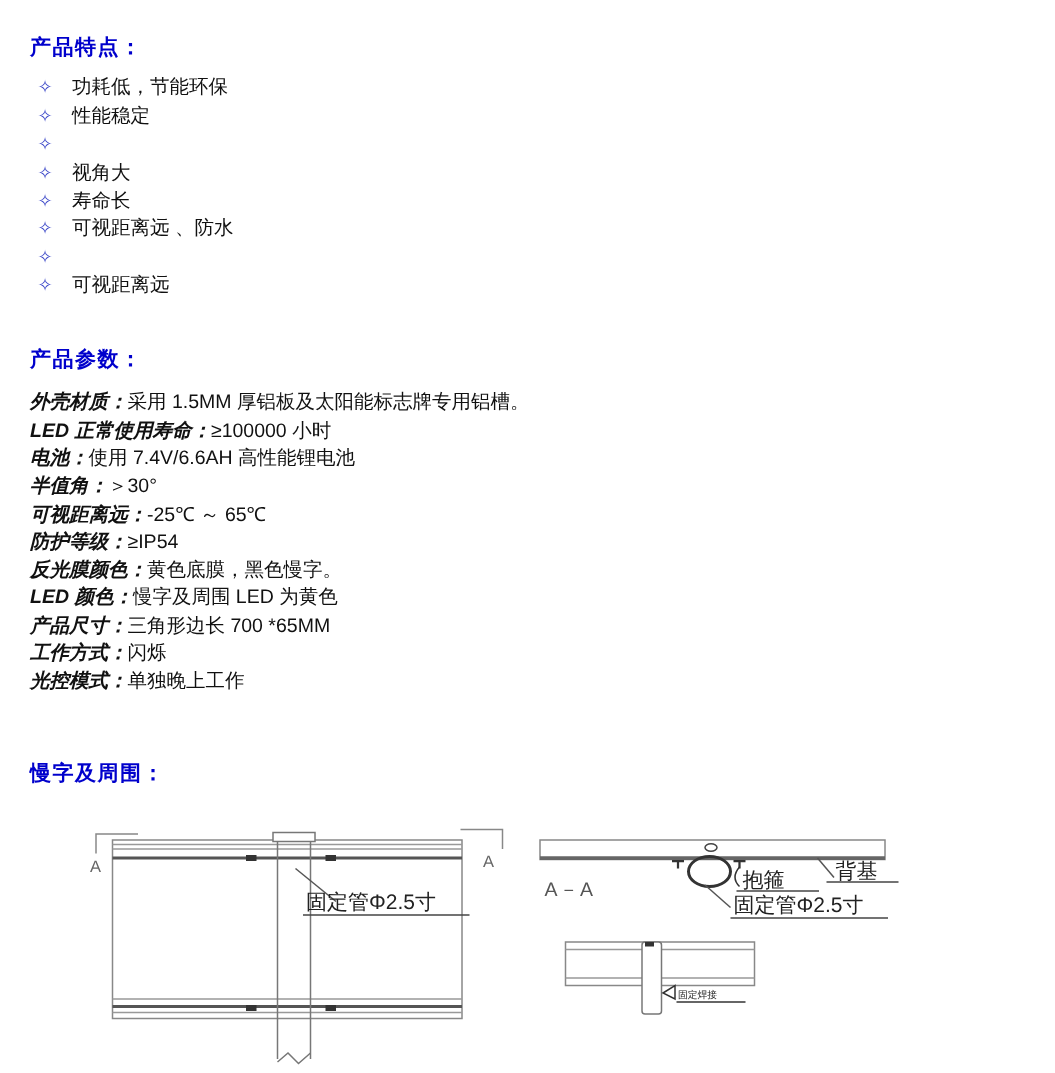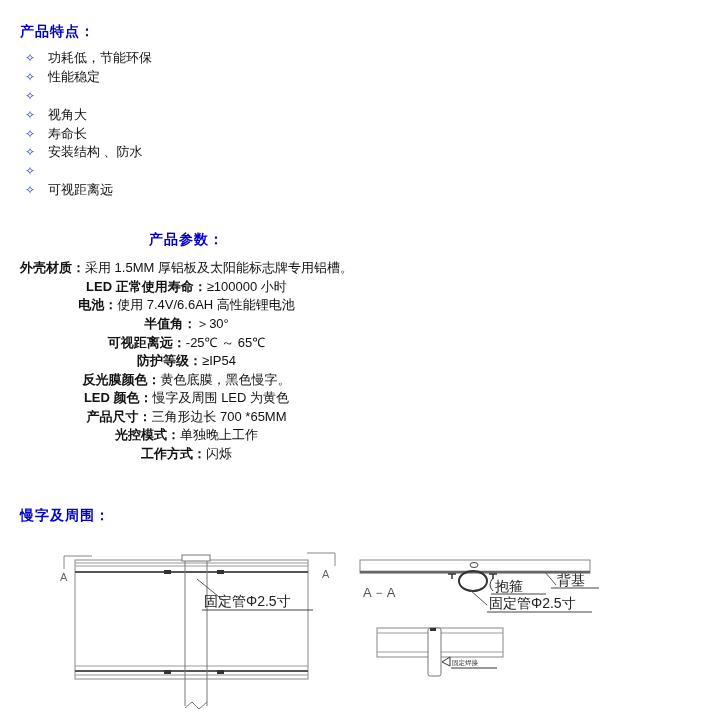--- a/index.html
+++ b/index.html
@@ -5,24 +5,24 @@
   :root{ --blue:#0000cc; --ink:#111; --line:#888; --dline:#555; --dtext:#333; }
   html,body{margin:0;padding:0;background:#fff;}
   body{width:703px;height:715px;position:relative;font-family:"Liberation Sans",sans-serif;overflow:hidden;}
   .sec-title{font-size:14px;font-weight:bold;color:var(--blue);letter-spacing:1px;margin:0;line-height:22px;}
   
   #features{position:absolute;left:20px;top:20px;}
   #features .list{margin-top:7px;}
   .feat-row{display:flex;align-items:center;height:18.8px;font-size:13px;color:var(--ink);}
   .feat-bullet{color:#3a46c8;font-size:12px;width:23px;padding-left:5px;flex:0 0 auto;}
   
-  #params{position:absolute;left:20px;top:228px;text-align:center;}
+  #params{position:absolute;left:20px;top:228px;}
   #params .list{margin-top:9px;}
   .param-row{height:18.6px;font-size:13px;color:var(--ink);white-space:nowrap;}
-  .param-row b{font-weight:bold;}
+  .param-row b{font-weight:bold;font-style:italic;}
   
   #install{position:absolute;left:20px;top:504px;}
   #diagram{position:absolute;left:0;top:545px;}
   svg text{font-family:"Liberation Sans",sans-serif;}
 </style>
 </head>
 <body>
 
 <div id="features">
   <h2 class="sec-title">产品特点：</h2>
@@ -47,21 +47,21 @@
         <span>视角大</span>
       </div>
 
       <div class="feat-row">
         <span class="feat-bullet">✧</span>
         <span>寿命长</span>
       </div>
 
       <div class="feat-row">
         <span class="feat-bullet">✧</span>
-        <span>安装结构 、防水</span>
+        <span>可视距离远 、防水</span>
       </div>
 
       <div class="feat-row">
         <span class="feat-bullet">✧</span>
       </div>
 
       <div class="feat-row">
         <span class="feat-bullet">✧</span>
         <span>可视距离远</span>
       </div>
@@ -84,23 +84,23 @@
       <div class="param-row"><b>可视距离远：</b><span>-25℃ ～ 65℃</span></div>
 
       <div class="param-row"><b>防护等级：</b><span>≥IP54</span></div>
 
       <div class="param-row"><b>反光膜颜色：</b><span>黄色底膜，黑色慢字。</span></div>
 
       <div class="param-row"><b>LED 颜色：</b><span>慢字及周围 LED 为黄色</span></div>
 
       <div class="param-row"><b>产品尺寸：</b><span>三角形边长 700 *65MM</span></div>
 
+      <div class="param-row"><b>工作方式：</b><span>闪烁</span></div>
+
       <div class="param-row"><b>光控模式：</b><span>单独晚上工作</span></div>
-
-      <div class="param-row"><b>工作方式：</b><span>闪烁</span></div>
     </div>
 </div>
 
 <div id="install">
   <h2 class="sec-title">慢字及周围：</h2>
 </div>
 
 <svg id="diagram" width="703" height="170" viewBox="0 545 703 170" xmlns="http://www.w3.org/2000/svg">
 
   <path d="M92,556 L64,556 L64,569" fill="none" stroke="#888" stroke-width="1"></path>

